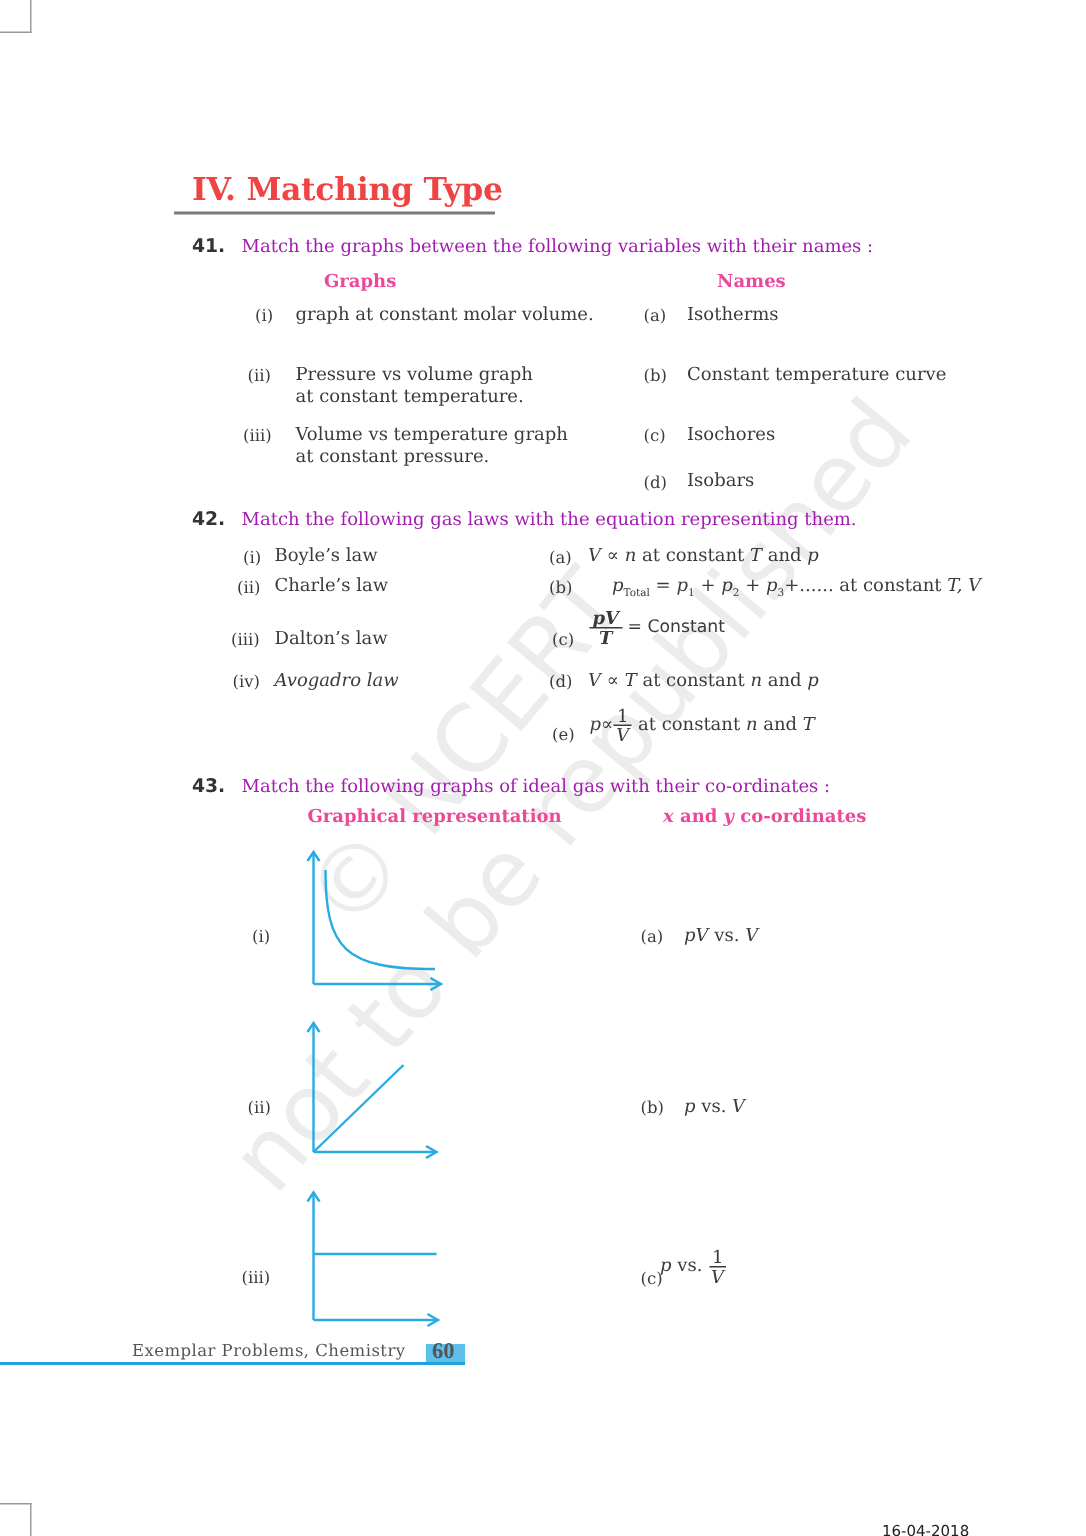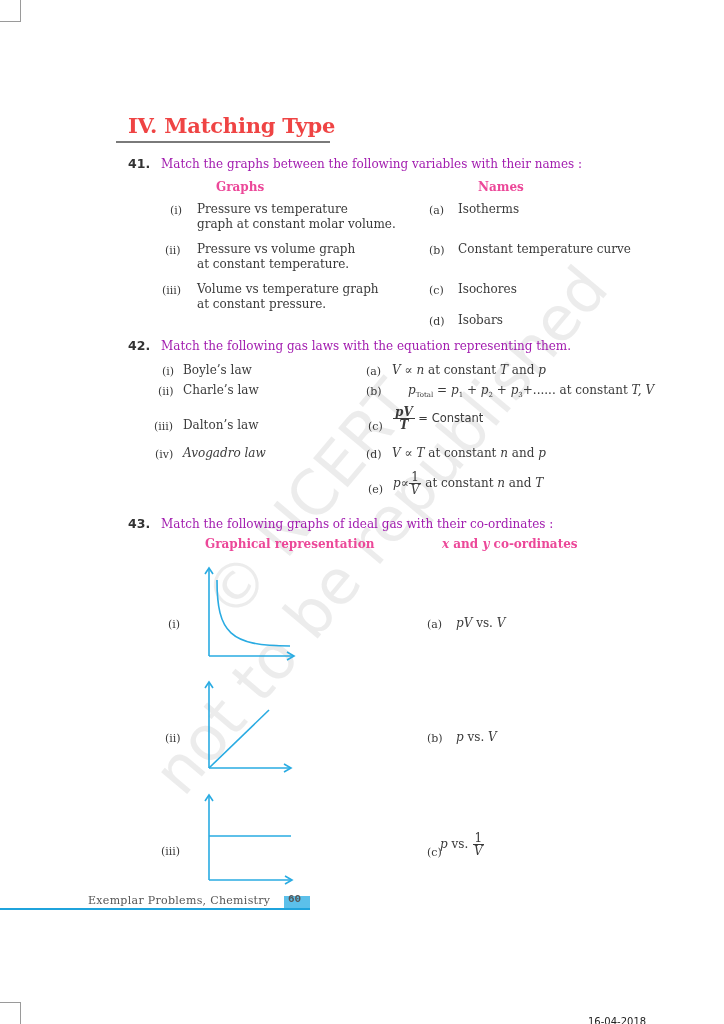--- a/index.html
+++ b/index.html
@@ -27,21 +27,21 @@
   .frac .den { padding: 0 2px; }
 
   .graph svg { display: block; }
 
   .watermark { left: 0; top: 0; width: 724px; height: 1024px; pointer-events: none; overflow: hidden; }
   .wm-line { position: absolute; font-family: "DejaVu Sans", sans-serif; font-size: 62px; color: rgba(200,200,200,0.35); white-space: nowrap; transform-origin: left bottom; transform: rotate(-50deg); }
 
   .footer-rule { left: 0; top: 908px; width: 310px; height: 1.5px; background: #1fa3dc; }
   .footer-text { left: 88px; top: 894px; font-family: "DejaVu Serif", serif; font-size: 11px; color: #555; letter-spacing: 0.3px; }
   .page-badge { left: 284px; top: 896px; width: 26px; height: 12px; background: #5cc0ea; }
-  .page-num { left: 288px; top: 893px; font-family: Liberation Mono, monospace; font-weight: bold; font-size: 11px; color: #555; }
+  .page-num { left: 288px; top: 893px; font-family: Liberation Serif, serif; font-weight: bold; font-size: 15px; color: #555; }
   .date { left: 588px; top: 1016px; font-family: "DejaVu Sans", sans-serif; font-size: 10px; color: #222; }
 </style>
 </head>
 <body>
 
 <div class="abs crop-tl-v"></div>
 <div class="abs crop-tl-h"></div>
 <div class="abs crop-bl-v"></div>
 <div class="abs crop-bl-h"></div>
 
@@ -53,21 +53,20 @@
 <div class="abs section-title">IV. Matching Type</div>
 <div class="abs title-rule"></div>
 
 <div class="abs qnum" style="left:128px; top:156px;">41.</div>
 <div class="abs qtext" style="left:161px; top:157px;">Match the graphs between the following variables with their names :</div>
 <div class="abs hdr" style="left:216px; top:180px;">Graphs</div>
 <div class="abs hdr" style="left:478px; top:180px;">Names</div>
 
 <div class="abs lbl" style="left:170px; top:204px;">(i)</div>
 <div class="abs txt" style="left:197px; top:202px;">
-  <div>Pressure vs temperature</div>
   <div>graph at constant molar volume.</div>
 </div>
 <div class="abs lbl" style="left:165px; top:244px;">(ii)</div>
 <div class="abs txt" style="left:197px; top:242px;">
   <div>Pressure vs volume graph</div>
   <div>at constant temperature.</div>
 </div>
 <div class="abs lbl" style="left:162px; top:284px;">(iii)</div>
 <div class="abs txt" style="left:197px; top:282px;">
   <div>Volume vs temperature graph</div>

